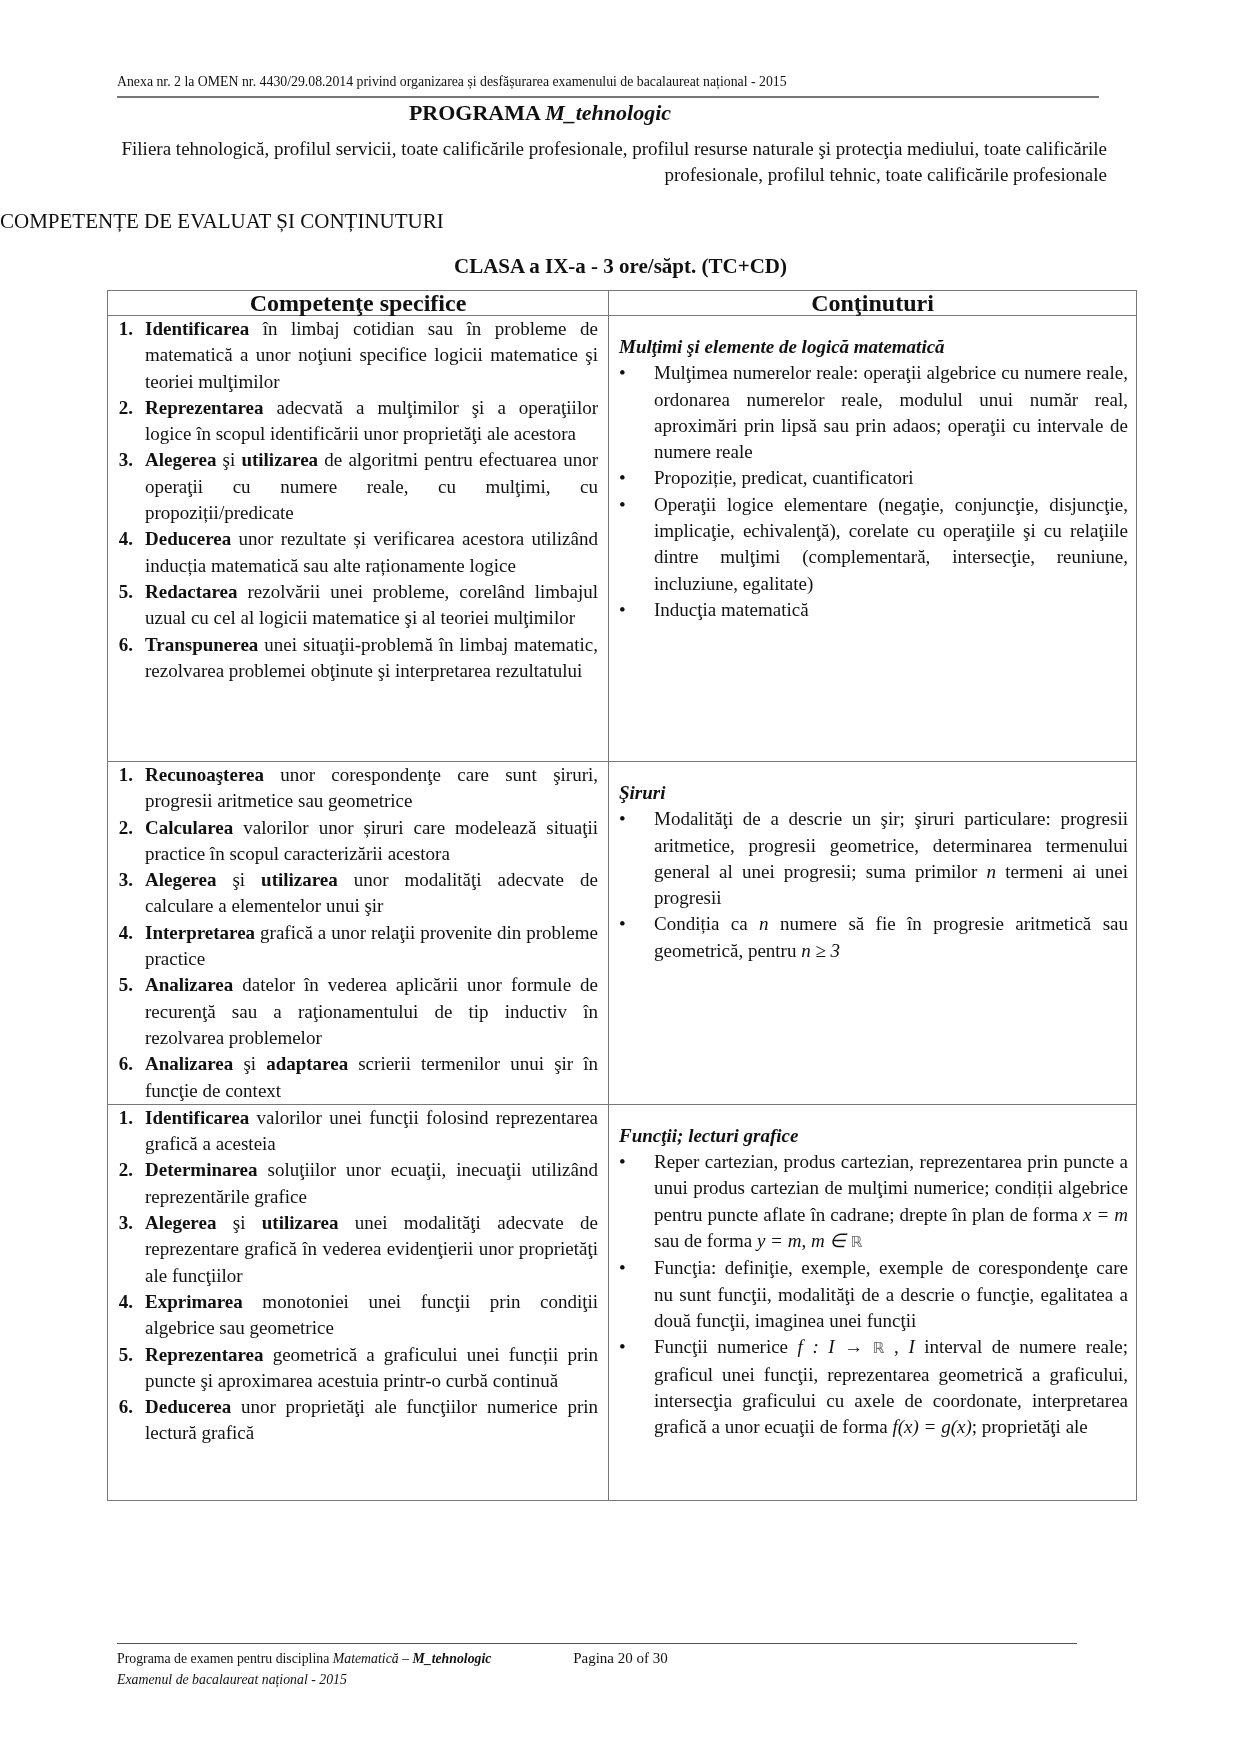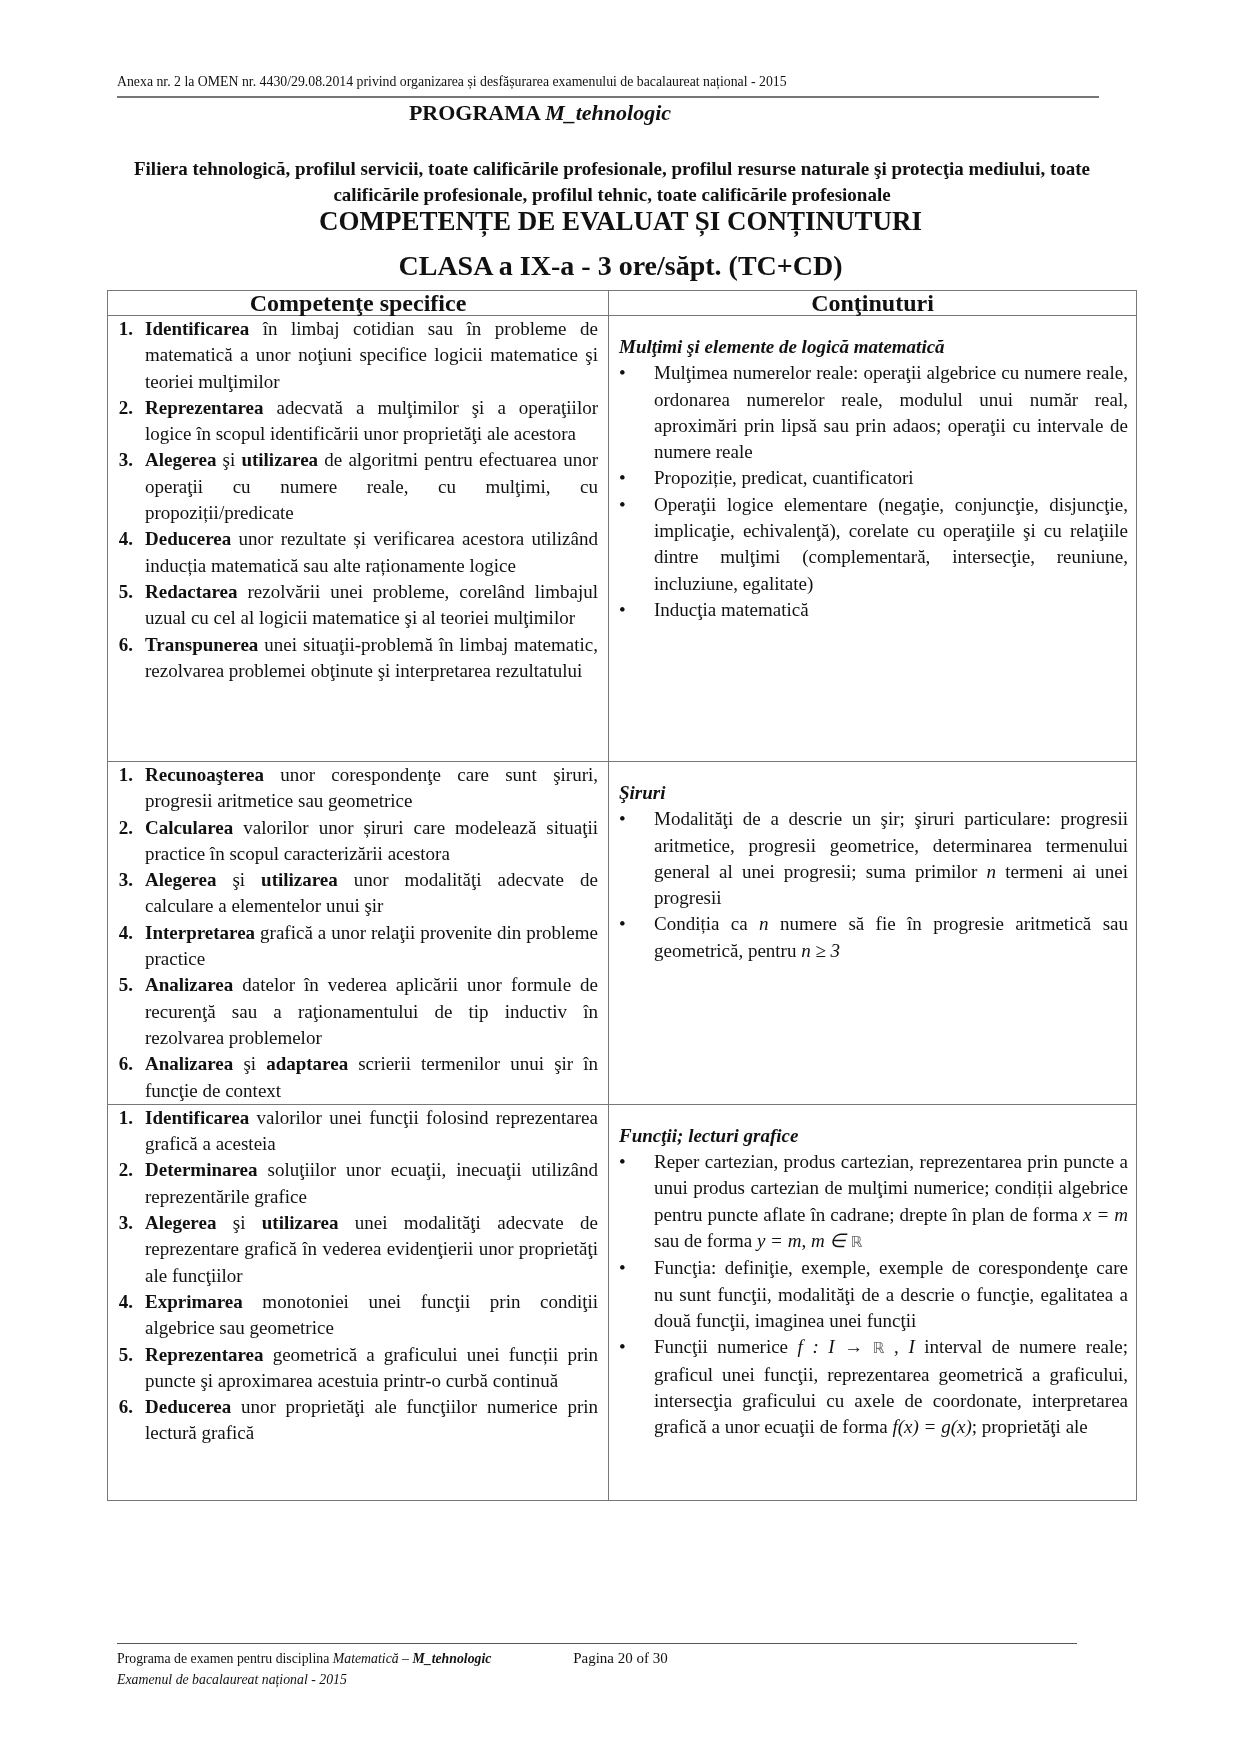--- a/index.html
+++ b/index.html
@@ -12,30 +12,30 @@
       font-size: 15px; line-height: 18px; transform: scaleX(0.92); transform-origin: left;
       white-space: nowrap;
     }
     .header-rule { position: absolute; left: 117px; top: 96px; width: 982px; height: 2px; background: #777; }
     .title {
       position: absolute; left: 0; top: 98px; width: 1080px; text-align: center;
       font-size: 22px; font-weight: bold; line-height: 30px;
     }
     .title i { font-style: italic; }
     .subtitle {
-      position: absolute; left: 117px; top: 156px; width: 990px;
-      font-size: 19px; font-weight: bold; line-height: 26px; text-align: center;
+      position: absolute; left: 117px; top: 136px; width: 990px;
+      font-size: 19px; font-weight: normal; line-height: 26px; text-align: right;
     }
     .heading1 {
-      position: absolute; left: 0; top: 206px; width: 1241px; text-align: center;
-      font-size: 27px; font-weight: bold; line-height: 30px;
+      position: absolute; left: 0; top: 206px; width: 1241px; text-align: left;
+      font-size: 21px; font-weight: normal; line-height: 30px;
     }
     .heading2 {
       position: absolute; left: 0; top: 251px; width: 1241px; text-align: center;
-      font-size: 28px; font-weight: bold; line-height: 30px;
+      font-size: 21px; font-weight: bold; line-height: 30px;
     }
     table.main {
       position: absolute; left: 107px; top: 290px; width: 1029px;
       border-collapse: collapse; table-layout: fixed;
       font-size: 19px; line-height: 26.3px;
     }
     table.main td, table.main th { border: 1.5px solid #777; vertical-align: top; padding: 0; }
     table.main th { font-weight: bold; font-size: 24px; line-height: 24px; height: 24px; }
     col.c1 { width: 501px; }
     col.c2 { width: 528px; }

